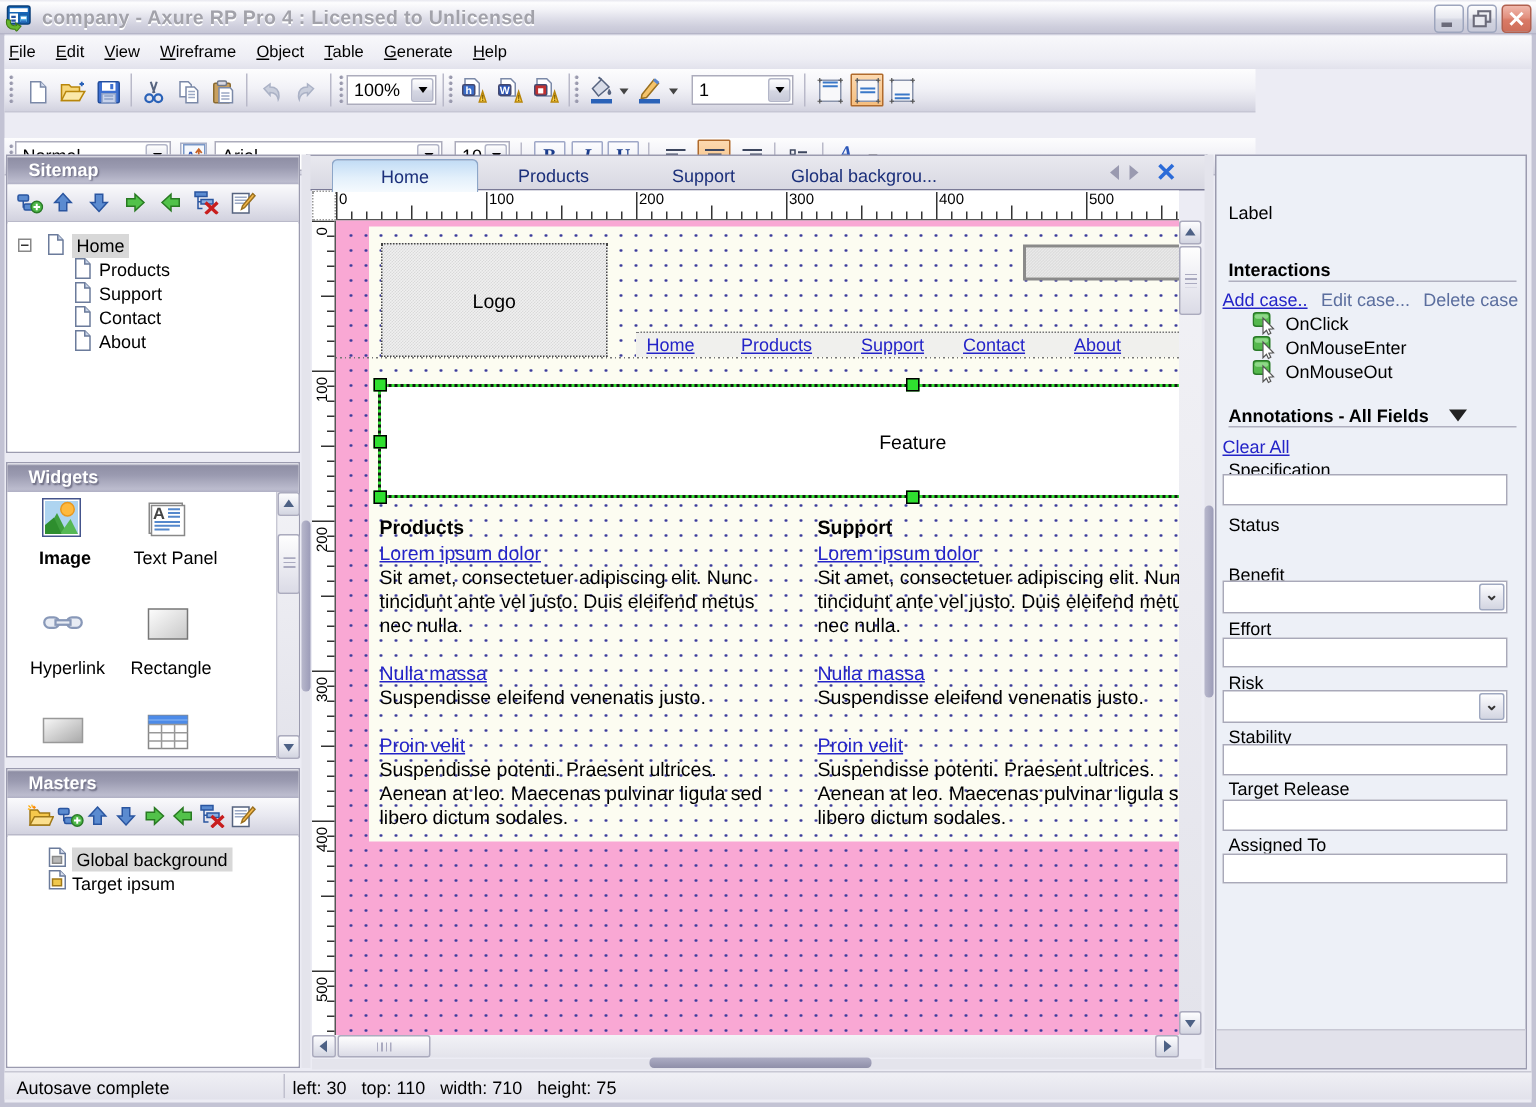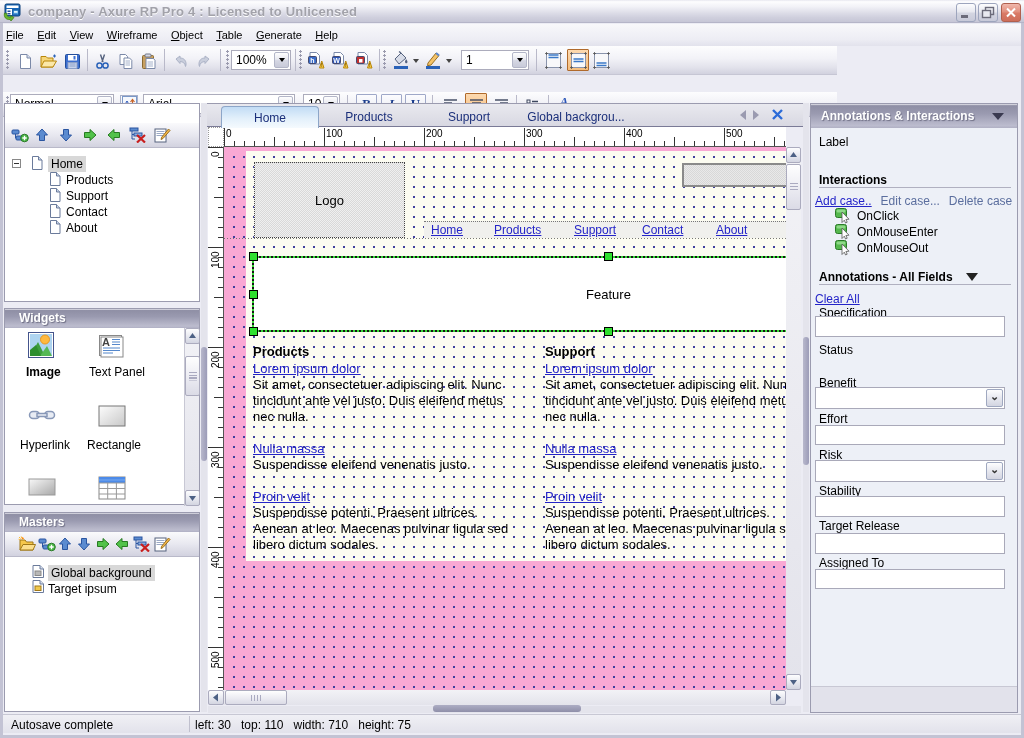--- a/index.html
+++ b/index.html
@@ -370,20 +370,21 @@
     <div class="tbtn" style="left: 551px; top: 1px; width: 22px; height: 20px;">
       <svg width="20" height="20" viewBox="0 0 20 20">
         <text x="9" y="13" font-size="13" font-style="italic" font-weight="bold" fill="#2A55B8" text-anchor="middle" font-family="Liberation Serif">A</text>
         <rect x="3" y="15" width="13" height="2.6" fill="#2A62B8"></rect>
       </svg>
     </div>
     <div class="abs" style="left: 576px; top: 11px; width: 0px; height: 0px; border-left: 3px solid transparent; border-right: 3px solid transparent; border-top: 4px solid rgb(68, 68, 68);"></div>
   </div>
 
 <div class="panel" id="p-sitemap" style="top:103px; height:199px;">
+  <div class="phead">Sitemap</div>
   <div class="ptool" style="top:19px">
       <div class="ticon" style="left: 6px;">
         <svg width="18" height="16" viewBox="0 0 18 16">
           <rect x="1" y="3" width="7" height="4" rx="1" fill="#5B8BD0" stroke="#2A55A0"></rect>
           <rect x="5" y="9" width="7" height="4" rx="1" fill="#5B8BD0" stroke="#2A55A0"></rect>
           <path d="M4.5 7 V11 H5" fill="none" stroke="#2A55A0"></path>
           <circle cx="13.5" cy="11" r="3.8" fill="#4DB848" stroke="#2A7A28"></circle>
           <path d="M13.5 8.8 V13.2 M11.3 11 H15.7" stroke="#fff" stroke-width="1.3"></path>
         </svg>
       </div>
@@ -808,25 +809,20 @@
     </div>
     <div class="sbtn" style="right: 0px; top: 0px; width: 16px; height: 15px;">
       <svg width="14" height="13">
         <path d="M5 2.5 L10 6.5 L5 10.5 Z" fill="#4D6185"></path>
       </svg>
     </div>
     <div class="sthumb h" style="left: 17px; top: 0px; width: 62px; height: 15px;"></div>
   </div>
 
 <div id="rpanel">
-  <div id="rphead">Annotations &amp; Interactions
-    <svg class="abs" style="right:12px;top:8px" width="14" height="9">
-        <path d="M1 1 L13 1 L7 8 Z" fill="#3A3A50"></path>
-      </svg>
-  </div>
 <div class="flabel" style="top: 31px;">Label</div>
     <div class="flabel" style="top: 69px; font-weight: bold;">Interactions</div>
     <div class="abs" style="left: 8px; top: 83px; width: 192px; height: 1px; background: rgb(176, 176, 192);"></div>
     <div class="abs" style="left: 4px; top: 87px;"><span class="rlink">Add case..</span>&nbsp; <span class="rgray">Edit case...</span>&nbsp; <span class="rgray">Delete case</span></div>
     <div class="abs" style="left: 24px; top: 104px;">
       <svg width="16" height="16" viewBox="0 0 16 16">
         <rect x="0.5" y="0.5" width="11" height="9" rx="2" fill="#55B84D" stroke="#2A7A28"></rect>
         <rect x="1.5" y="1.5" width="9" height="3" rx="1.5" fill="#8ED888"></rect>
         <path d="M6 4 L6 14.5 L8.3 12.2 L9.6 15 L11.2 14.2 L9.9 11.5 L13 11.2 Z" fill="#fff" stroke="#555" stroke-width="0.8" transform="translate(1,0)"></path>
       </svg>

